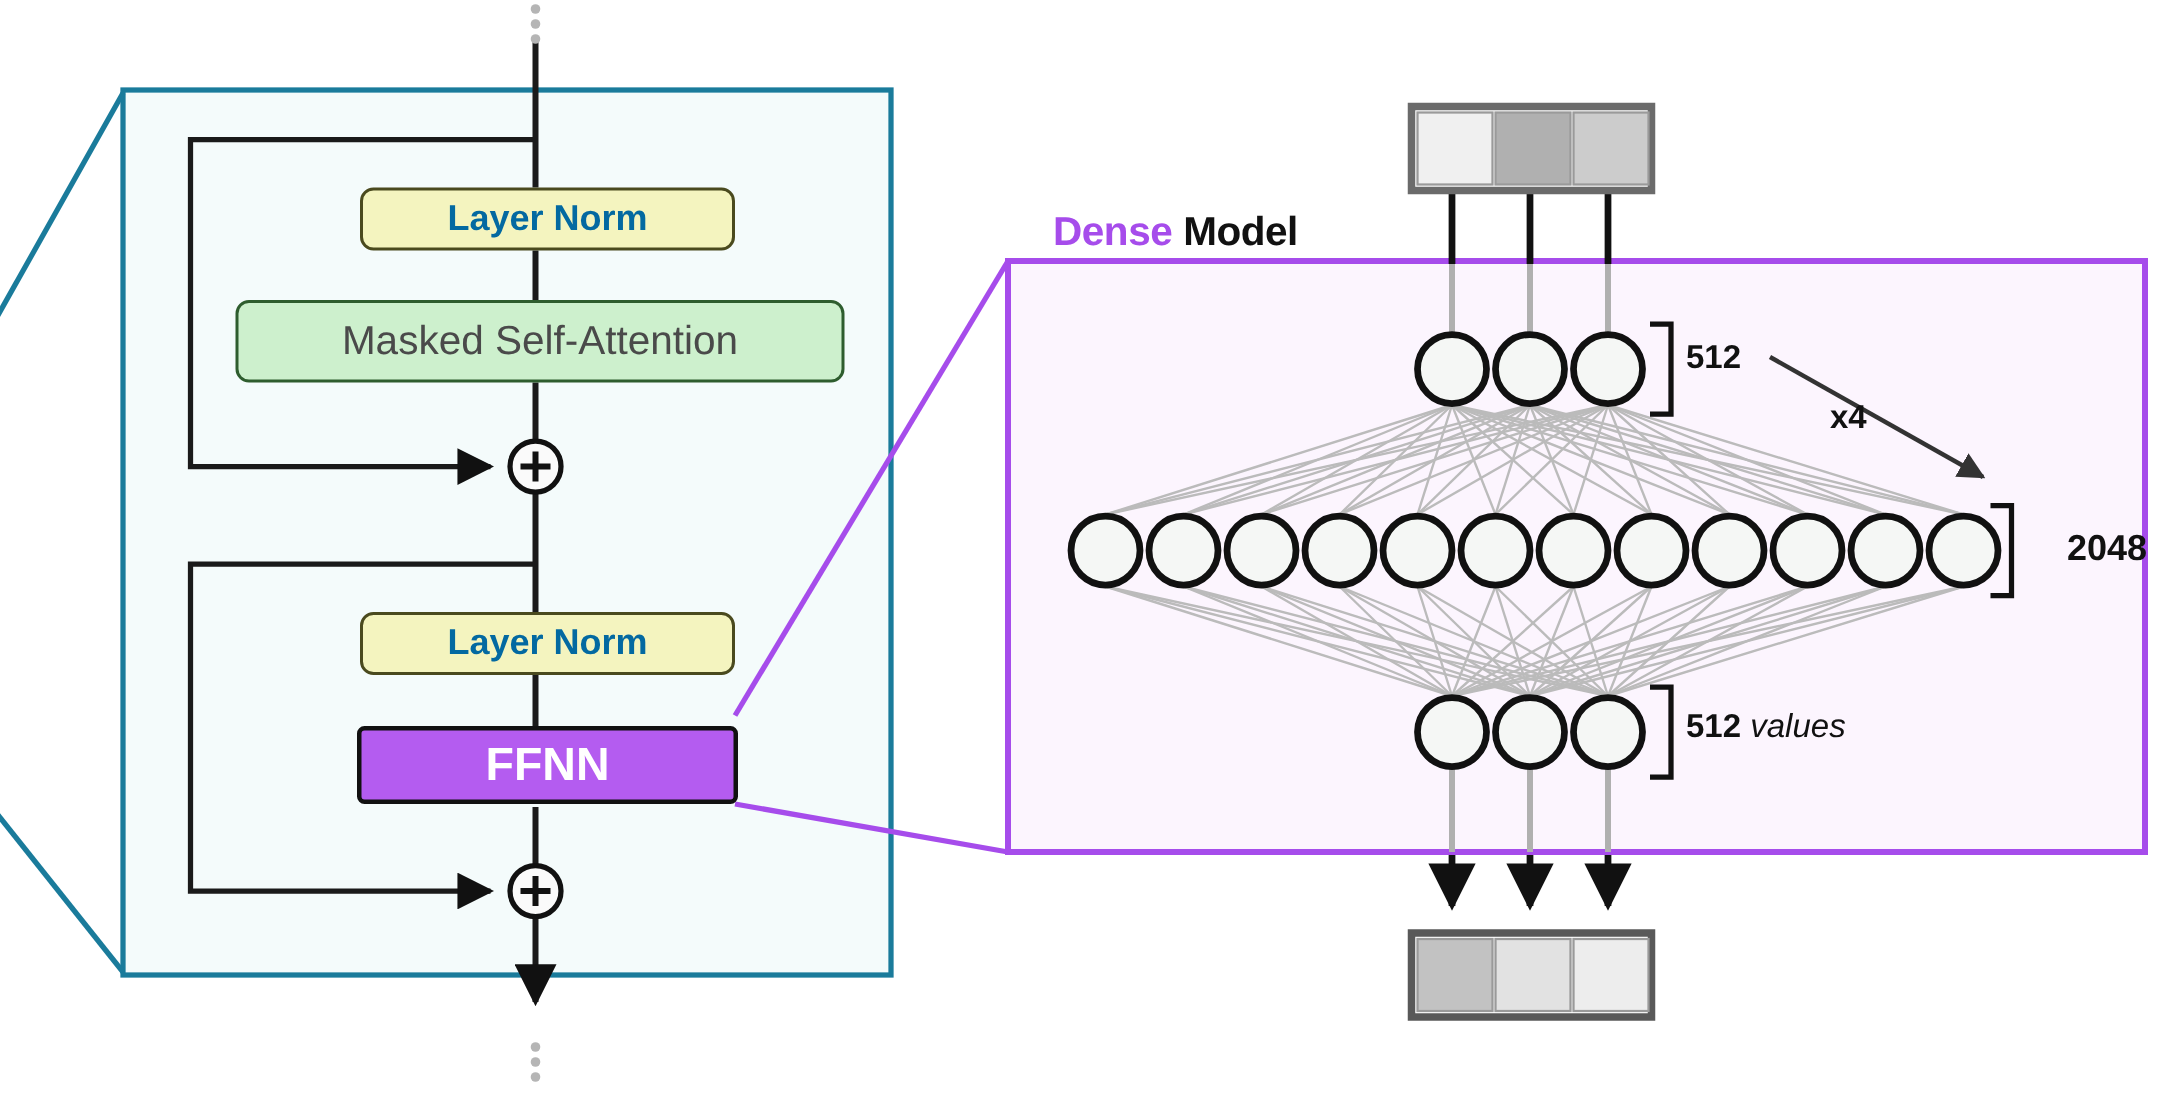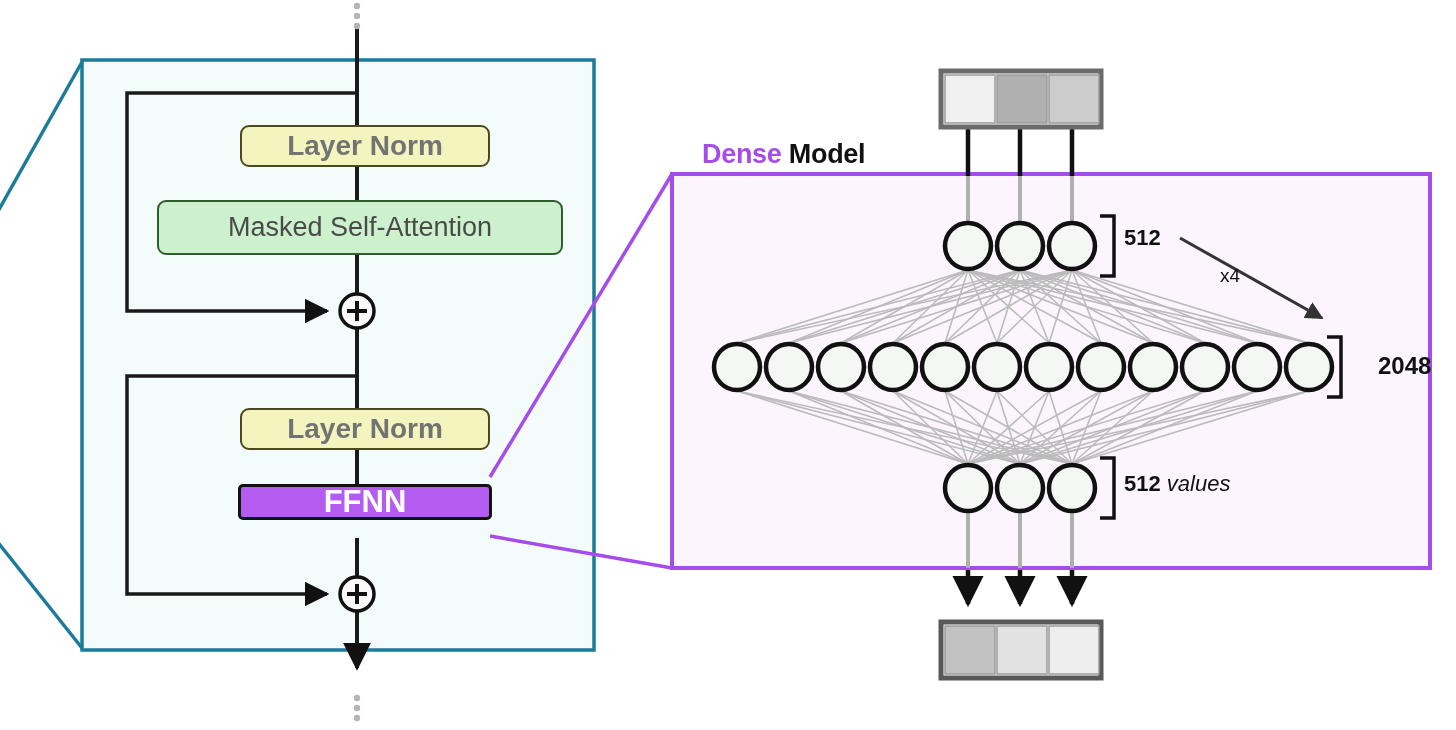--- a/index.html
+++ b/index.html
@@ -7,42 +7,42 @@
        font-family:"Liberation Sans","DejaVu Sans",sans-serif;}
   #stage{position:relative;width:1456px;height:730px;background:#ffffff;}
   svg.layer{position:absolute;left:0;top:0;width:1456px;height:730px;overflow:visible;}
 
   .lbl{position:absolute;white-space:nowrap;}
   .dense-title{left:702px;top:139px;font-size:27px;font-weight:bold;letter-spacing:-0.3px;}
   .dense-title .w1{color:#a64ceb;}
   .dense-title .w2{color:#111111;}
 
   .num512a{left:1124px;top:225px;font-size:22px;font-weight:bold;color:#111;}
-  .numx4{left:1220px;top:265px;font-size:19px;font-weight:normal;color:#111;}
+  .numx4{left:1220px;top:265px;font-size:22px;font-weight:bold;color:#111;}
   .num2048{left:1352px;top:352px;font-size:24px;font-weight:bold;color:#111;margin-left:26px;}
   .num512b{left:1124px;top:471px;font-size:22px;color:#111;}
   .num512b b{font-weight:bold;}
   .num512b span.reg{font-weight:normal;font-style:italic;}
 
   .watermark{left:1180px;top:679px;font-size:19px;color:#c9c9c9;
              font-family:"DejaVu Sans",sans-serif;letter-spacing:0.5px;}
 
   .node-box{position:absolute;box-sizing:border-box;display:flex;
             align-items:center;justify-content:center;}
   .layernorm{background:#f4f4bf;border:2.5px solid #4a4a1e;border-radius:9px;
-             color:#737373;font-size:28px;font-weight:bold;}
+             color:#0369a1;font-size:24px;font-weight:bold;}
   .attn{background:#cdf0cd;border:2.5px solid #2e5d2e;border-radius:9px;
         color:#4a4a4a;font-size:27px;font-weight:normal;}
   .ffnn{background:#b45cf0;border:3.5px solid #111111;border-radius:5px;
         color:#ffffff;font-size:31px;font-weight:bold;}
 
   .ln1{left:240px;top:125px;width:250px;height:42px;}
   .attn1{left:157px;top:200px;width:406px;height:55px;}
   .ln2{left:240px;top:408px;width:250px;height:42px;}
-  .ffnnbox{left:238px;top:484px;width:254px;height:36px;justify-content:center;}
+  .ffnnbox{left:238px;top:484px;width:254px;height:52px;justify-content:center;}
 </style>
 </head>
 <body>
 
 <div id="stage">
 
   <svg class="layer" viewBox="0 0 1456 730">
     <defs>
       <marker id="arrHead" viewBox="0 0 10 10" refX="9" refY="5" markerWidth="7" markerHeight="7" orient="auto-start-reverse">
         <path d="M 0 0 L 10 5 L 0 10 z" fill="#111111"></path>

